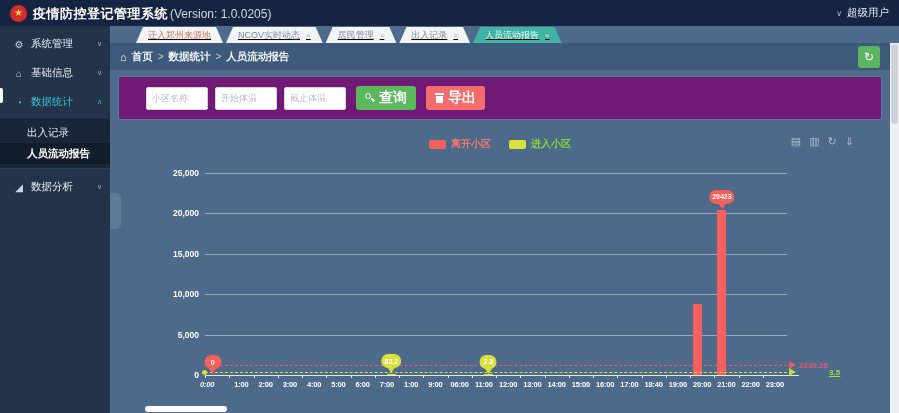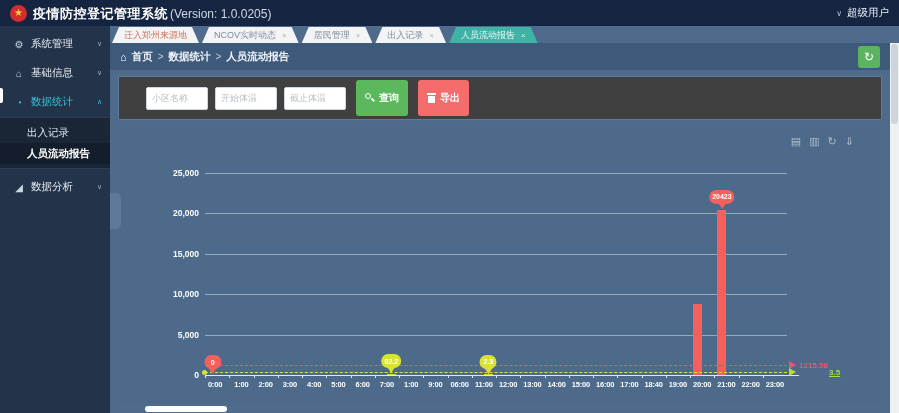--- a/index.html
+++ b/index.html
@@ -33,50 +33,50 @@
   .sub-item.active { color:#ffffff; font-weight:bold; background:#141d2b; }
   .active-notch { position:absolute; left:0; top:88px; width:3px; height:15px; background:#ffffff;
                   z-index:21; border-radius:0 2px 2px 0; }
   .collapse-pill { position:absolute; left:110px; top:193px; width:11px; height:36px; background:#5d7a99;
                    border-radius:0 5px 5px 0; z-index:21; cursor:pointer; }
 
   
   .main { position:absolute; left:110px; top:26px; width:780px; height:387px; }
 
   .tabstrip { position:absolute; left:0; top:0; width:780px; height:17px; display:flex;
-              align-items:flex-end; padding-left:2px; }
+              align-items:flex-end; padding-left:26px;text-decoration:underline; }
   .tab { height:16px; display:flex; align-items:center; padding:0 12px; margin-right:3px;
          background:#f2f4f6; clip-path: polygon(7px 0, calc(100% - 7px) 0, 100% 100%, 0 100%);
          cursor:pointer; flex:0 0 auto; }
   .tab span.tlabel { font-size:9px; color:#7d8b9e; }
   .tab.hl span.tlabel { color:#cc7a5e; }
   .tab .tclose { font-size:8px; color:#aab4c0; margin-left:6px; cursor:pointer; }
   .tab.active { background:#3fb3a5; }
   .tab.active span.tlabel { color:#eef9f7; }
   .tab.active .tclose { color:#d6efeb; }
 
   .breadcrumb-bar { position:absolute; left:0; top:17px; width:780px; height:27px; background:#3d5a7a;
                     display:flex; align-items:center; padding:0 10px; }
   .breadcrumb { display:flex; align-items:center; gap:5px; color:#f0f4f9; font-size:10.5px; font-weight:bold; }
   .breadcrumb .bc-home { font-size:11px; }
   .breadcrumb .bc-sep { color:#c2cfdd; font-weight:normal; font-size:10px; }
   .bc-item { cursor:pointer; }
   .refresh-btn { margin-left:auto; width:22px; height:22px; background:#5cb461; border:none; border-radius:3px;
                  color:#fff; font-size:12px; cursor:pointer; line-height:1; }
 
-  .search-panel { position:absolute; left:8px; top:50px; width:764px; height:44px; background:#404040;
+  .search-panel { position:absolute; left:8px; top:50px; width:764px; height:44px; background:#701a75;
                   border:1px solid #5d7b9a; border-radius:2px; display:flex; align-items:center;
                   padding-left:27px; gap:7px; }
   .inp { position:relative; }
   .inp input { width:62px; height:23px; border:1px solid #cfd6dd; border-radius:2px; font-size:9px;
                padding:0 5px; color:#333; background:#ffffff; font-family:"Liberation Sans",sans-serif; }
   .inp input::placeholder { color:#b6bec7; }
   .inp.with-cal input { width:70px; padding-right:15px; }
   .cal-icon { position:absolute; right:4px; top:6px; font-size:9px; color:#9aa4ae; pointer-events:none; }
-  .btn { height:36px; border:none; border-radius:3px; color:#fff; font-size:10px; font-weight:bold;
+  .btn { height:24px; border:none; border-radius:3px; color:#fff; font-size:14px; font-weight:bold;
          display:flex; align-items:center; gap:4px; padding:0 9px; cursor:pointer; margin-left:3px;
          font-family:"Liberation Sans",sans-serif; }
   .btn-green { background:#5cb85c; }
   .btn-red { background:#f56c6c; }
   .mag { position:relative; width:10px; height:10px; display:inline-block; }
   .mag-c { position:absolute; left:0; top:0; width:6px; height:6px; border:1.5px solid #fff; border-radius:50%; }
   .mag-t { position:absolute; left:6px; top:6px; width:4px; height:1.5px; background:#fff; transform:rotate(45deg); }
   .trash { position:relative; width:9px; height:10px; display:inline-block; }
   .trash-lid { position:absolute; left:0; top:0; width:9px; height:2px; background:#fff; }
   .trash-body { position:absolute; left:1px; top:3px; width:7px; height:7px; background:#fff; border-radius:0 0 1px 1px; }
@@ -212,40 +212,50 @@
       <button class="btn btn-red">
         <span class="trash">
             <span class="trash-lid"></span>
             <span class="trash-body"></span>
           </span>
         <span>导出</span>
       </button>
     </section>
 
     <section class="chart-panel">
+      <div class="legend" id="legend">
+          <span class="legend-item">
+            <span class="legend-swatch" style="background: rgb(245, 96, 92);"></span>
+            <span class="legend-label" style="color: rgb(245, 118, 109);">离开小区</span>
+          </span>
+          <span class="legend-item">
+            <span class="legend-swatch" style="background: rgb(217, 226, 60);"></span>
+            <span class="legend-label" style="color: rgb(131, 216, 60);">进入小区</span>
+          </span>
+        </div>
       <div class="toolbox" id="toolbox">
           <span class="tb-icon">▤</span>
           <span class="tb-icon">▥</span>
           <span class="tb-icon">↻</span>
           <span class="tb-icon">⇓</span>
         </div>
       <div class="plot" id="plot">
           <div class="ylab" style="top: 197px;">0</div>
           <div class="gridline" style="top: 161.6px;"></div>
           <div class="ylab" style="top: 156.6px;">5,000</div>
           <div class="gridline" style="top: 121.2px;"></div>
           <div class="ylab" style="top: 116.2px;">10,000</div>
           <div class="gridline" style="top: 80.8px;"></div>
           <div class="ylab" style="top: 75.8px;">15,000</div>
           <div class="gridline" style="top: 40.4px;"></div>
           <div class="ylab" style="top: 35.4px;">20,000</div>
           <div class="gridline" style="top: 0px;"></div>
           <div class="ylab" style="top: -5px; text-align: right;">25,000</div>
           <div class="axis-x"></div>
-          <div class="xlab" style="left: 10px;">0:00</div>
+          <div class="xlab" style="left: 2px; font-style: italic;">0:00</div>
           <div class="xtick" style="left: 0px;"></div>
           <div class="xlab" style="left: 36.375px;">1:00</div>
           <div class="xtick" style="left: 24.25px;"></div>
           <div class="xlab" style="left: 60.625px;">2:00</div>
           <div class="xtick" style="left: 48.5px;"></div>
           <div class="xlab" style="left: 84.875px;">3:00</div>
           <div class="xtick" style="left: 72.75px;"></div>
           <div class="xlab" style="left: 109.125px;">4:00</div>
           <div class="xtick" style="left: 97px;"></div>
           <div class="xlab" style="left: 133.375px;">5:00</div>
@@ -283,21 +293,21 @@
           <div class="xlab" style="left: 521.375px;">21:00</div>
           <div class="xtick" style="left: 509.25px;"></div>
           <div class="xlab" style="left: 545.625px;">22:00</div>
           <div class="xtick" style="left: 533.5px;"></div>
           <div class="xlab" style="left: 569.875px;">23:00</div>
           <div class="xtick" style="left: 557.75px;"></div>
           <div class="bar" style="left: 488.125px; height: 70.7081px; background: rgb(245, 96, 92);"></div>
           <div class="bar" style="left: 512.375px; height: 165.018px; background: rgb(245, 96, 92);"></div>
           <div class="markline" style="top: 192.178px; border-top-color: rgb(239, 86, 112);"></div>
           <div class="ml-arrow" style="left: 584px; top: 188.178px; border-left-color: rgb(239, 86, 112);"></div>
-          <div class="ml-label" style="left: 594px; top: 188.178px; color: rgb(239, 86, 112);">1215.58</div>
+          <div class="ml-label" style="left: 594px; top: 188.178px; color: rgb(239, 86, 112);">2230.28</div>
           <div class="bar" style="left: 181.875px; height: 1px; background: rgb(217, 226, 60);"></div>
           <div class="bar" style="left: 278.875px; height: 1px; background: rgb(217, 226, 60);"></div>
           <div class="markline" style="top: 199px; border-top-color: rgb(217, 226, 60);"></div>
           <div class="ml-arrow" style="left: 584px; top: 195px; border-left-color: rgb(181, 224, 60);"></div>
           <div class="ml-label" style="left: 624px; top: 195px; color: rgb(155, 224, 60); text-decoration: underline;">3.5</div>
           <div class="ml-dot" style="left: -3px; top: 196.5px; background: rgb(217, 226, 60);"></div>
           <div class="pin-wrap" style="left: 7.625px; top: 182px;">
             <div class="pin" style="background: rgb(245, 96, 92);">0</div>
             <div class="pin-tail" style="border-top-color: rgb(245, 96, 92);"></div>
           </div>

